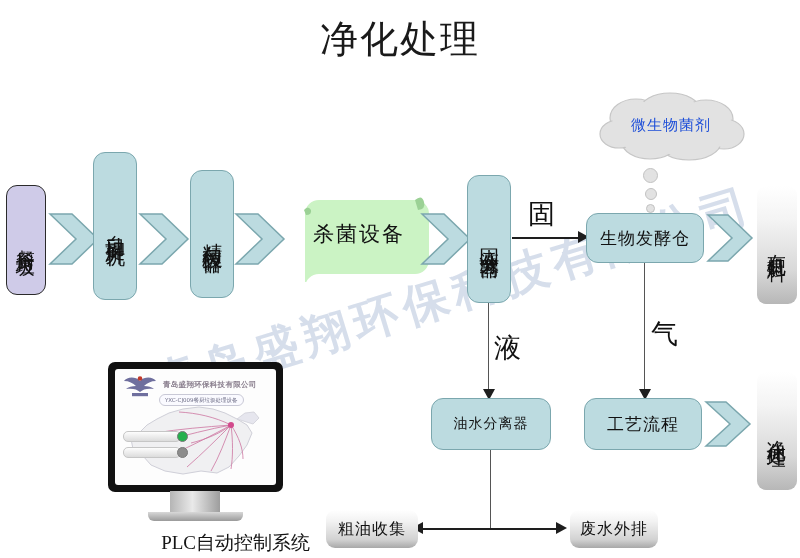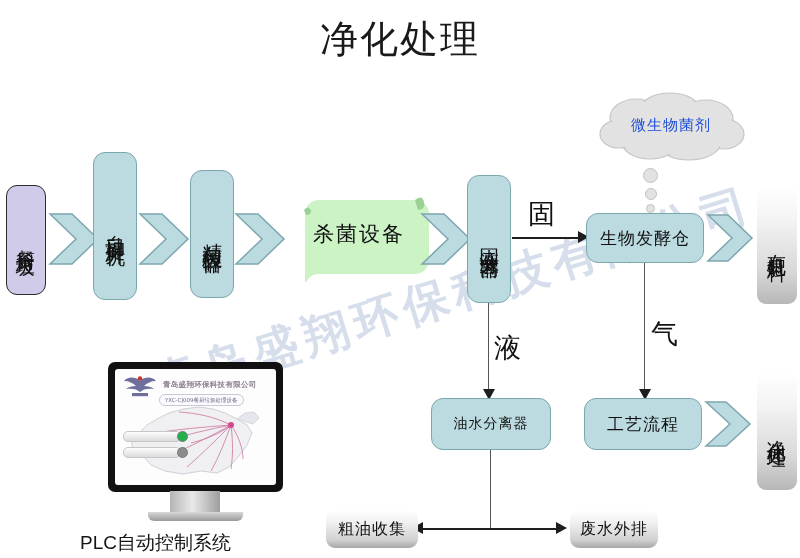--- a/index.html
+++ b/index.html
@@ -175,24 +175,24 @@
     position: absolute;
     left: 40px; top: 150px;
     width: 95px; height: 9px;
     border-radius: 0 0 6px 6px;
     background: linear-gradient(180deg,#d8d8d8,#9a9a9a);
   }
   .mon-caption {
     position: absolute;
     left: -28px; top: 168px;
     width: 230px;
-    text-align: left;
+    text-align: right;
     font-size: 19px;
     color: #151515;
-    font-family: Liberation Sans, sans-serif;
+    font-family: Liberation Serif, serif;
   }
   .logo-wing { position: absolute; left: 8px; top: 6px; }
   .mon-company {
     position: absolute;
     left: 48px; top: 11px;
     font-size: 7.5px;
     font-weight: 700;
     color: #8a7f8e;
     letter-spacing: 0.3px;
     white-space: nowrap;

